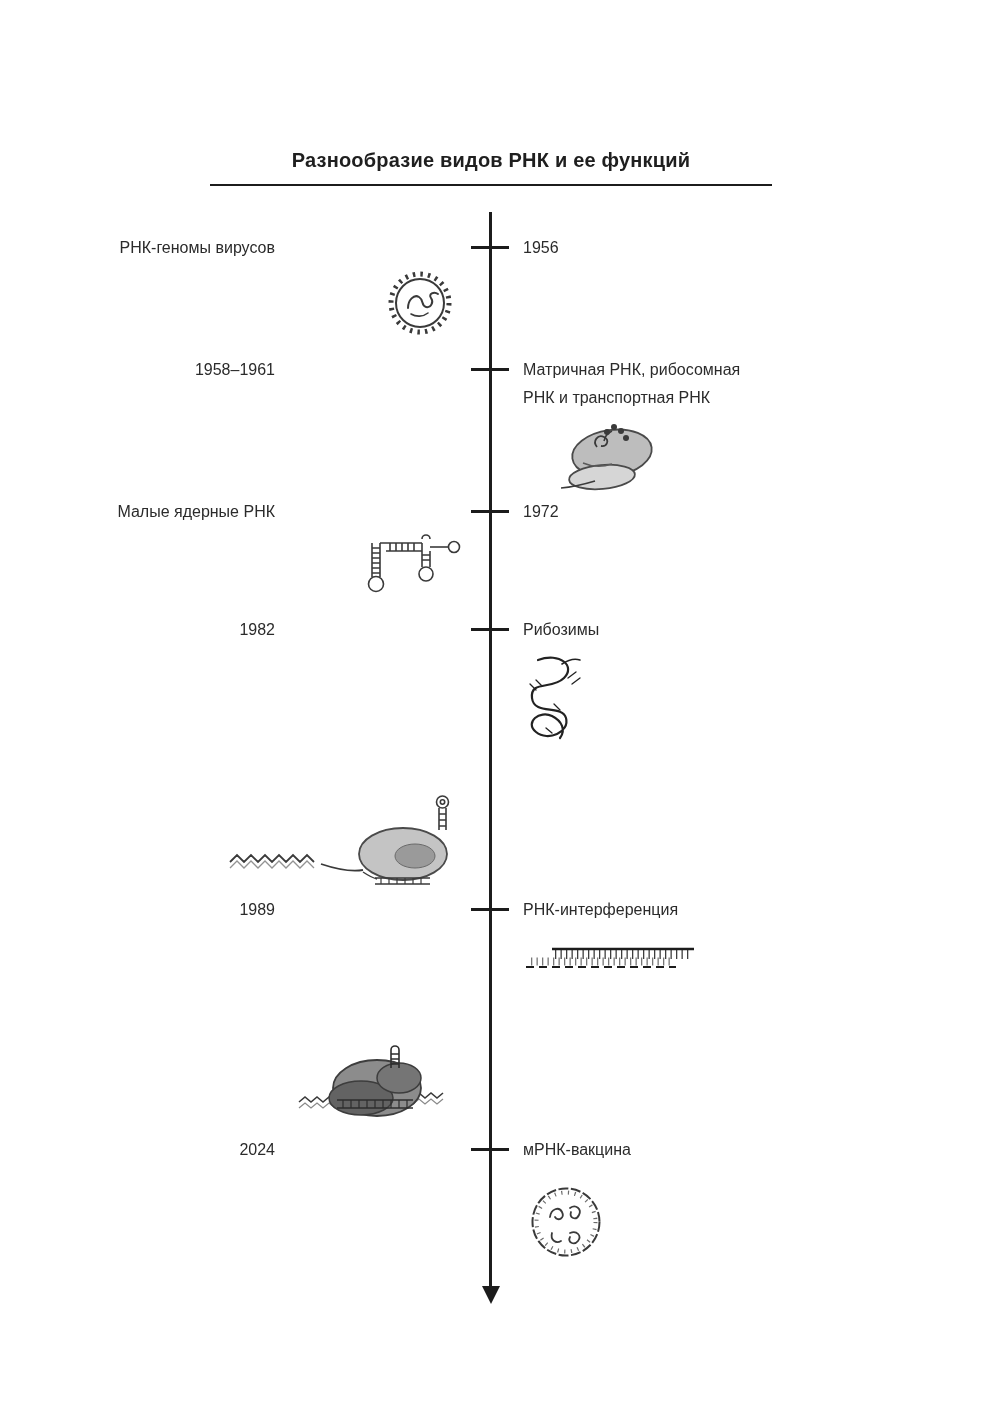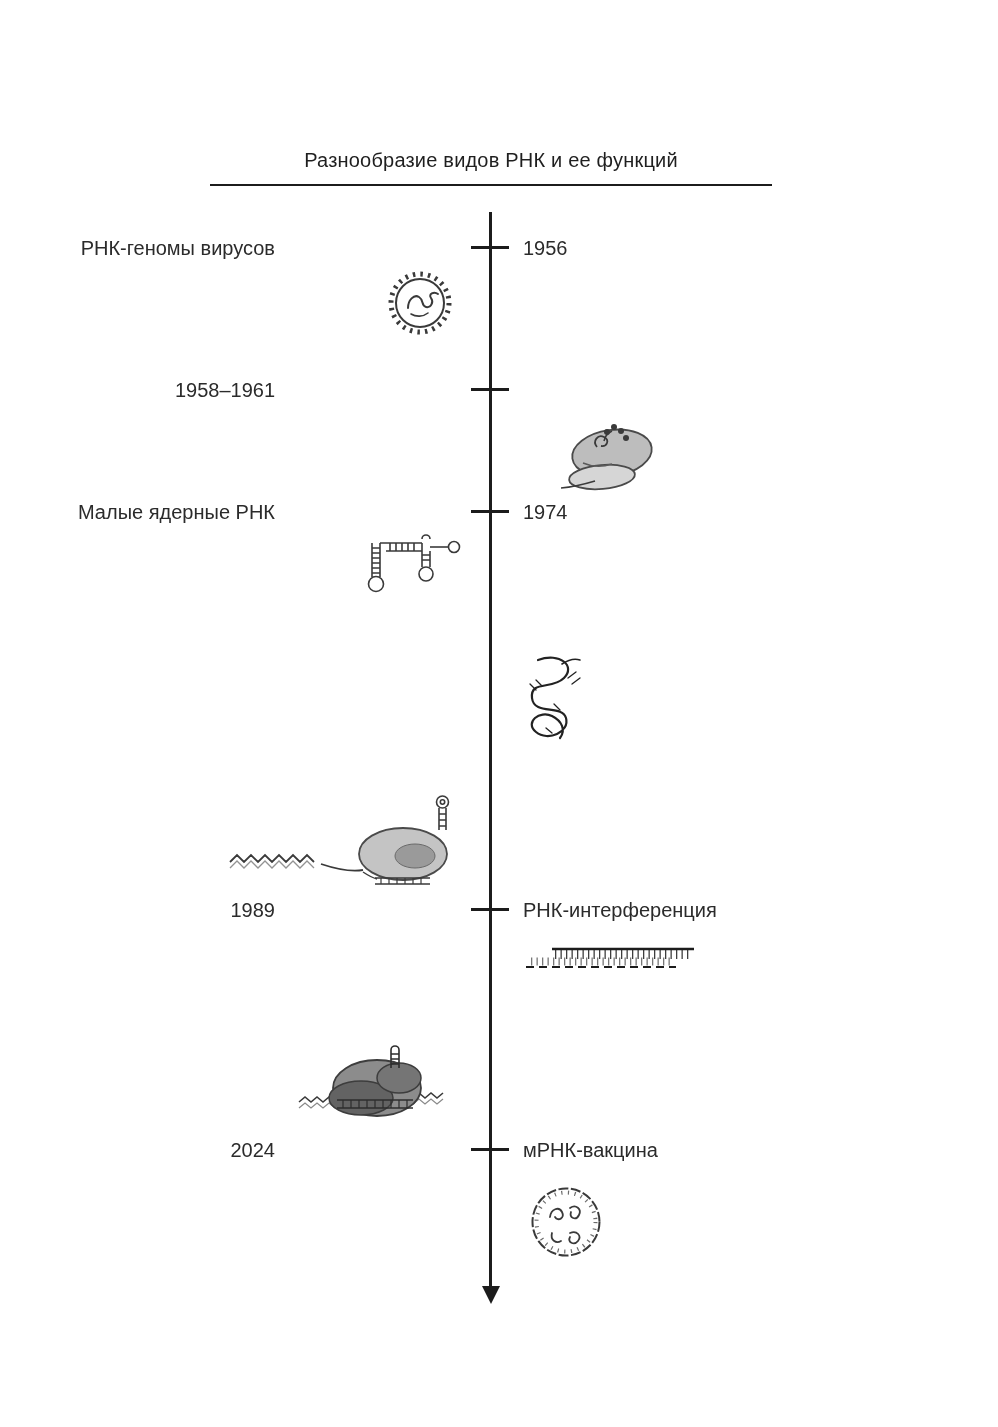--- a/index.html
+++ b/index.html
@@ -12,21 +12,21 @@
     background: #ffffff;
     font-family: "Liberation Sans", sans-serif;
     color: #2b2b2b;
     overflow: hidden;
   }
   .title {
     position: absolute;
     left: 210px; top: 149px; width: 562px;
     text-align: center;
     font-size: 20px;
-    font-weight: normal;
+    font-weight: bold;
     color: #1f1f1f;
     letter-spacing: 0.2px;
   }
   .title-underline {
     position: absolute;
     left: 210px; top: 184px; width: 562px; height: 2px;
     background: #1c1c1c;
   }
   .axis {
     position: absolute;
@@ -37,21 +37,21 @@
     position: absolute;
     left: 482px; top: 1286px;
     width: 0; height: 0;
     border-left: 9px solid transparent;
     border-right: 9px solid transparent;
     border-top: 18px solid #1c1c1c;
   }
   .row {
     position: absolute;
     left: 0; width: 806px; height: 28px;
-    font-size: 20px; line-height: 28px;
+    font-size: 16px; line-height: 28px;
   }
   .llabel {
     position: absolute; right: 531px; top: 0;
     white-space: nowrap; text-align: right;
   }
   .rlabel {
     position: absolute; left: 523px; top: 0;
     white-space: nowrap;
   }
   .rlabel.multiline {
@@ -76,31 +76,38 @@
 
   <div class="axis"></div>
   <div class="axis-arrow"></div>
 
   <div class="row" style="top:234px">
     <div class="llabel">РНК-геномы вирусов</div>
     <div class="tick"></div>
     <div class="rlabel">1956</div>
   </div>
 
-  <div class="row" style="top:376px">
+  <div class="row" style="top:356px">
     <div class="llabel">1958–1961</div>
     <div class="tick"></div>
+    <div class="rlabel multiline">Матричная РНК, рибосомная
+РНК и транспортная РНК</div>
   </div>
 
   <div class="row" style="top:498px">
     <div class="llabel">Малые ядерные РНК</div>
     <div class="tick"></div>
-    <div class="rlabel">1974</div>
-  </div>
-
+    <div class="rlabel">1972</div>
+  </div>
+
+  <div class="row" style="top:616px">
+    <div class="llabel">1982</div>
+    <div class="tick"></div>
+    <div class="rlabel">Рибозимы</div>
+  </div>
 
 
   <div class="row" style="top:896px">
     <div class="llabel">1989</div>
     <div class="tick"></div>
     <div class="rlabel">РНК-интерференция</div>
   </div>
 
 
   <div class="row" style="top:1136px">

